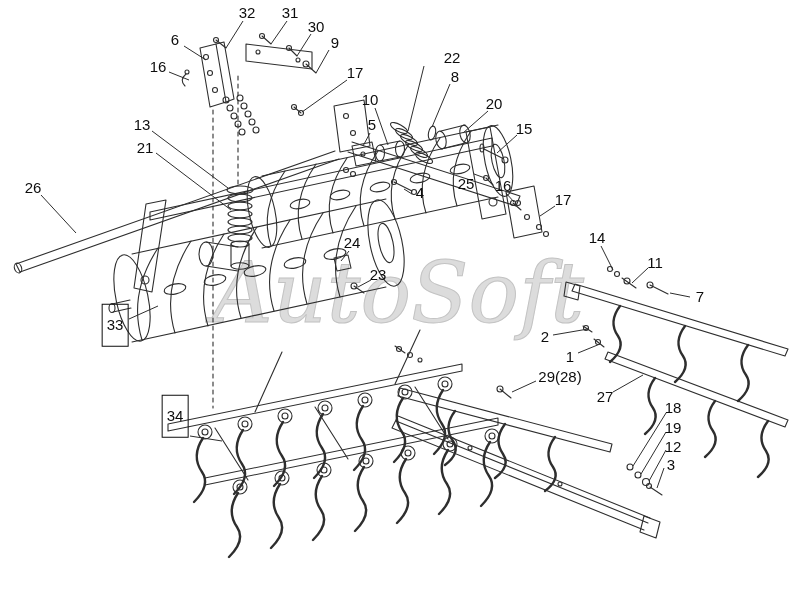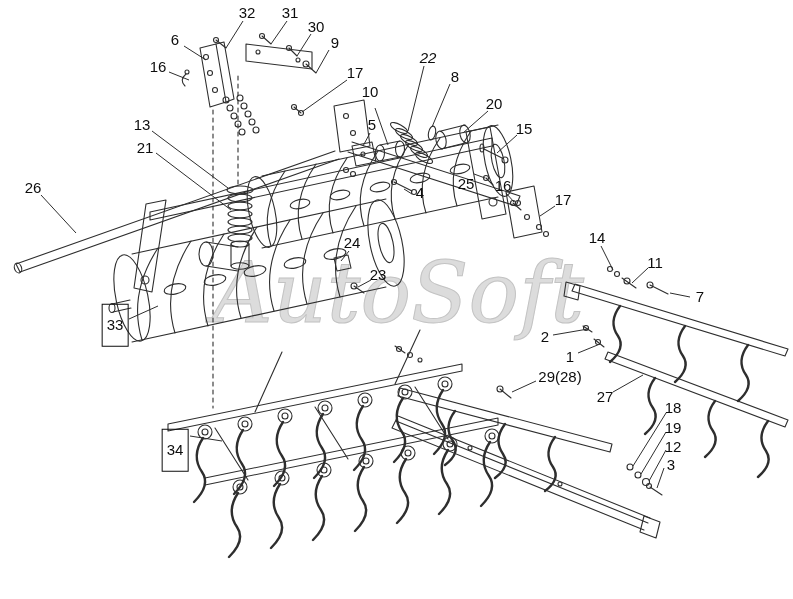--- a/index.html
+++ b/index.html
@@ -312,43 +312,43 @@
 </svg>
 
 <div id="labels-layer">
       <div class="part-label" style="left: 247px; top: 13px;">32</div>
       <div class="part-label" style="left: 290px; top: 13px;">31</div>
       <div class="part-label" style="left: 316px; top: 27px;">30</div>
       <div class="part-label" style="left: 175px; top: 40px;">6</div>
       <div class="part-label" style="left: 335px; top: 43px;">9</div>
       <div class="part-label" style="left: 158px; top: 67px;">16</div>
       <div class="part-label" style="left: 355px; top: 73px;">17</div>
-      <div class="part-label" style="left: 428px; top: 58px; font-style: italic;">22</div>
+      <div class="part-label" style="left: 452px; top: 58px;">22</div>
       <div class="part-label" style="left: 455px; top: 77px;">8</div>
-      <div class="part-label" style="left: 370px; top: 92px;">10</div>
+      <div class="part-label" style="left: 370px; top: 100px;">10</div>
       <div class="part-label" style="left: 494px; top: 104px; text-align: center;">20</div>
       <div class="part-label" style="left: 142px; top: 125px;">13</div>
       <div class="part-label" style="left: 372px; top: 125px;">5</div>
       <div class="part-label" style="left: 524px; top: 129px;">15</div>
       <div class="part-label" style="left: 145px; top: 148px;">21</div>
       <div class="part-label" style="left: 466px; top: 184px; text-align: right;">25</div>
       <div class="part-label" style="left: 503px; top: 186px;">16</div>
       <div class="part-label" style="left: 420px; top: 193px;">4</div>
       <div class="part-label" style="left: 563px; top: 200px;">17</div>
       <div class="part-label" style="left: 33px; top: 188px;">26</div>
       <div class="part-label" style="left: 597px; top: 238px;">14</div>
       <div class="part-label" style="left: 655px; top: 263px; text-align: center;">11</div>
       <div class="part-label" style="left: 352px; top: 243px;">24</div>
       <div class="part-label" style="left: 378px; top: 275px;">23</div>
       <div class="part-label" style="left: 700px; top: 297px;">7</div>
       <div class="part-label" style="left: 545px; top: 337px;">2</div>
       <div class="part-label" style="left: 570px; top: 357px;">1</div>
       <div class="part-label boxed" style="left: 115px; top: 325px;">33</div>
       <div class="part-label" style="left: 560px; top: 377px;">29(28)</div>
       <div class="part-label" style="left: 605px; top: 397px;">27</div>
-      <div class="part-label boxed" style="left: 175px; top: 450px;">34</div>
+      <div class="part-label boxed" style="left: 175px; top: 416px;">34</div>
       <div class="part-label" style="left: 673px; top: 408px;">18</div>
       <div class="part-label" style="left: 673px; top: 428px;">19</div>
       <div class="part-label" style="left: 673px; top: 447px;">12</div>
       <div class="part-label" style="left: 671px; top: 465px;">3</div>
     </div>
 
 </div>
 
 </body></html>

